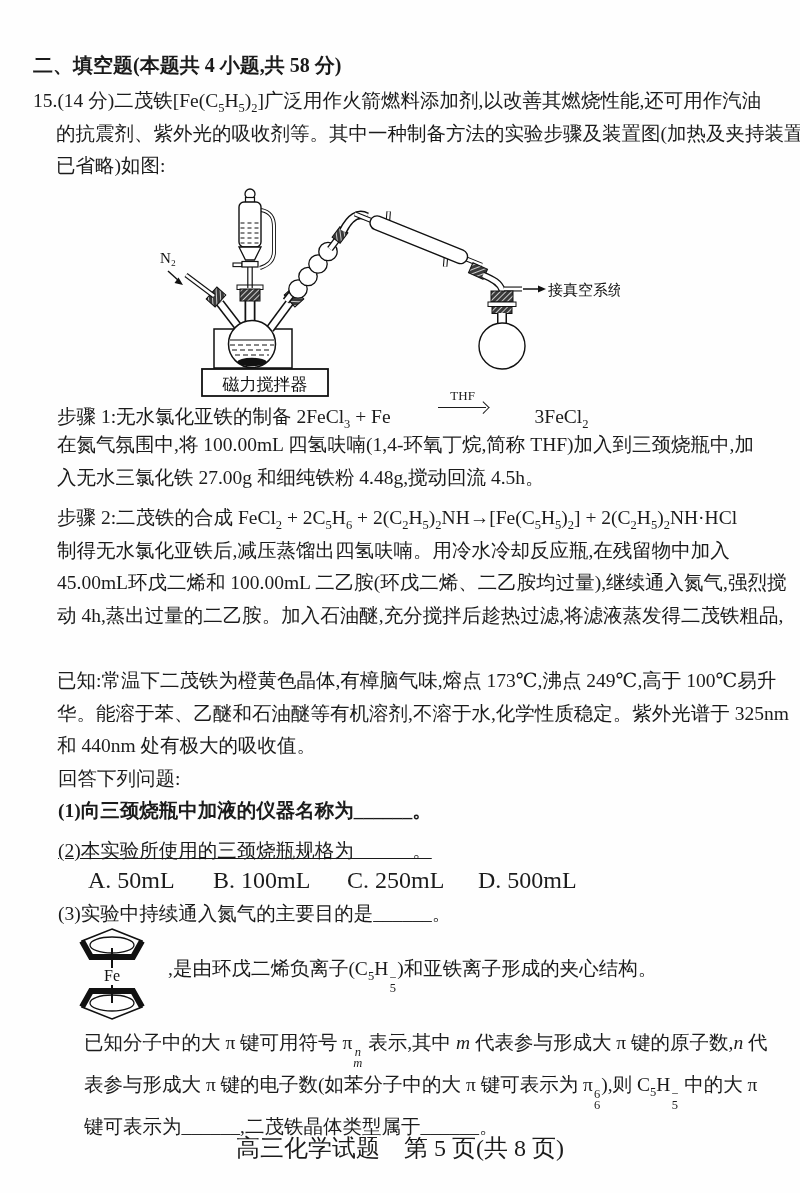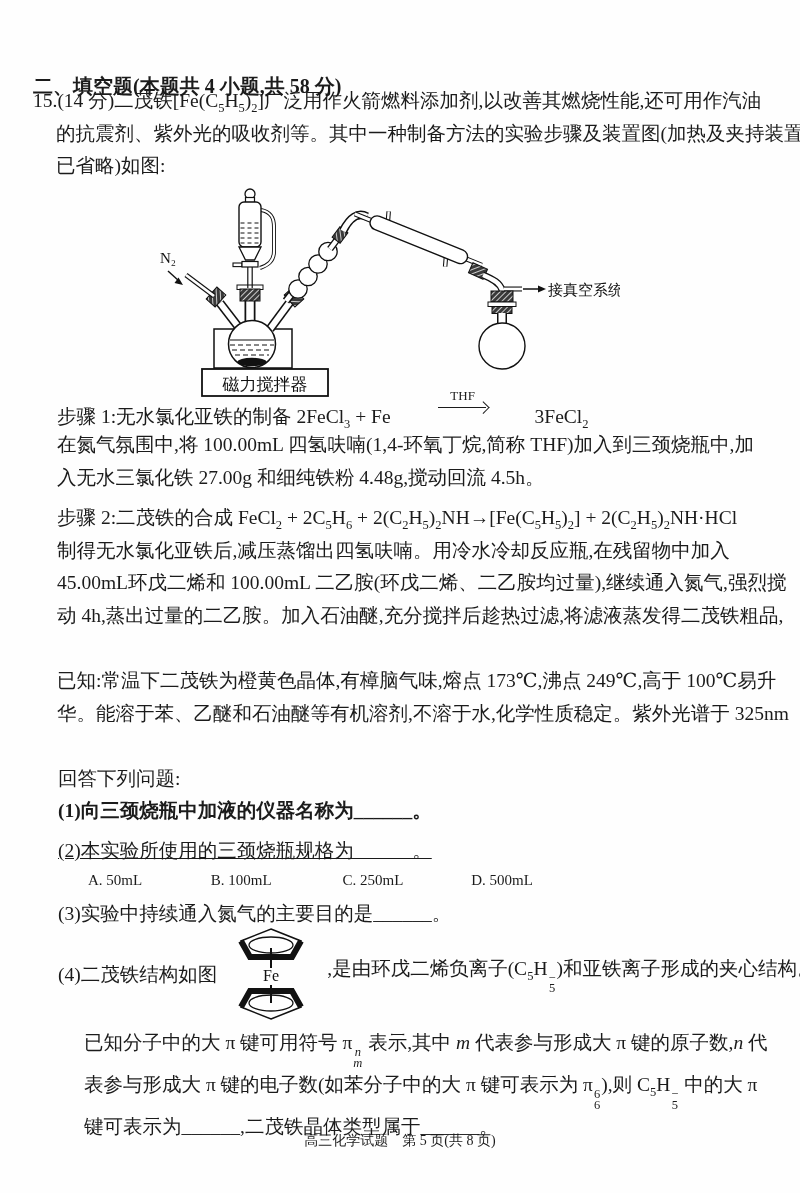--- a/index.html
+++ b/index.html
@@ -14,34 +14,34 @@
   .ss i{font-style:italic;}
   .indent{margin-left:23px;}
   
   .eqline{display:flex;align-items:flex-end;height:35px;font-size:19.5px;line-height:24px;gap:43px;}
   .arr{display:flex;flex-direction:column;align-items:center;margin:15px 4px;position:relative;top:-1px;}
   .arr .albl{font-size:13px;line-height:13px;}
   .arr .shaft{position:relative;width:50px;height:11px;}
   .arr .shaft::before{content:"";position:absolute;left:0;right:2px;top:4.6px;border-top:1.4px solid #1b1b1b;}
   .arr .shaft::after{content:"";position:absolute;right:0;top:1.4px;width:7.5px;height:7.5px;
        border-top:1.4px solid #1b1b1b;border-right:1.4px solid #1b1b1b;transform:rotate(45deg);}
-  .optrow{font-size:15px;line-height:28px;}
+  .optrow{font-size:24px;line-height:28px;}
   .optrow .opt{display:inline-block;}
   .opt.oa{width:119px;} .opt.ob{width:128px;} .opt.oc{width:125px;}
   .q4row{display:flex;align-items:center;height:96px;font-size:19.5px;}
   .q4row svg{margin:0 8px 0 6px;flex:0 0 auto;}
-  .footer{width:800px;text-align:center;font-size:14px;}
+  .footer{width:800px;text-align:center;font-size:24px;}
   svg text{font-family:"Liberation Serif","DejaVu Serif",serif;fill:#111;}
 </style>
 </head>
 <body>
 
 <div class="page">
 
-  <div class="abs hdr" style="left:33px;top:52px;margin-top:21px;">二、填空题(本题共 4 小题,共 58 分)</div>
+  <div class="abs hdr" style="left:33px;top:52px;">二、填空题(本题共 4 小题,共 58 分)</div>
 
   <div class="abs" style="left:33px;top:85px;">
     <div class="line">15.(14 分)二茂铁[Fe(C<sub>5</sub>H<sub>5</sub>)<sub>2</sub>]广泛用作火箭燃料添加剂,以改善其燃烧性能,还可用作汽油</div>
     <div class="line indent">的抗震剂、紫外光的吸收剂等。其中一种制备方法的实验步骤及装置图(加热及夹持装置</div>
     <div class="line indent">已省略)如图:</div>
   </div>
 
   <svg class="abs" style="left:150px;top:183px;" width="470" height="217" viewBox="0 0 470 217">
     <defs>
       <pattern id="hatch" width="4" height="4" patternUnits="userSpaceOnUse" patternTransform="rotate(45)">
@@ -172,37 +172,37 @@
   <div class="abs" style="left:57px;top:502px;">
     <div class="line">步骤 2:二茂铁的合成 FeCl<sub>2</sub> + 2C<sub>5</sub>H<sub>6</sub> + 2(C<sub>2</sub>H<sub>5</sub>)<sub>2</sub>NH→[Fe(C<sub>5</sub>H<sub>5</sub>)<sub>2</sub>] + 2(C<sub>2</sub>H<sub>5</sub>)<sub>2</sub>NH·HCl</div>
     <div class="line">制得无水氯化亚铁后,减压蒸馏出四氢呋喃。用冷水冷却反应瓶,在残留物中加入</div>
     <div class="line">45.00mL环戊二烯和 100.00mL 二乙胺(环戊二烯、二乙胺均过量),继续通入氮气,强烈搅</div>
     <div class="line">动 4h,蒸出过量的二乙胺。加入石油醚,充分搅拌后趁热过滤,将滤液蒸发得二茂铁粗品,</div>
   </div>
 
   <div class="abs" style="left:57px;top:665px;">
     <div class="line">已知:常温下二茂铁为橙黄色晶体,有樟脑气味,熔点 173℃,沸点 249℃,高于 100℃易升</div>
     <div class="line">华。能溶于苯、乙醚和石油醚等有机溶剂,不溶于水,化学性质稳定。紫外光谱于 325nm</div>
+    <div class="line">和 440nm 处有极大的吸收值。</div>
   </div>
 
   <div class="abs line" style="left:58px;top:763px;">回答下列问题:</div>
   <div class="abs line" style="left:58px;top:795px;font-weight:bold;">(1)向三颈烧瓶中加液的仪器名称为______。</div>
   <div class="abs line" style="left:58px;top:835px;text-decoration:underline;">(2)本实验所使用的三颈烧瓶规格为______。</div>
 
   <div class="abs optrow" style="left:88px;top:866px;">
     <span class="opt oa">A. 50mL</span>
     <span class="opt ob">B. 100mL</span>
     <span class="opt oc">C. 250mL</span>
     <span class="opt od">D. 500mL</span>
   </div>
 
   <div class="abs line" style="left:58px;top:898px;text-align:center;">(3)实验中持续通入氮气的主要目的是______。</div>
 
   <div class="abs q4row" style="left:58px;top:926px;">
-    <span>(4)二茂铁结构如图</span>
     <svg width="96" height="96" viewBox="0 0 96 96">
       <g>
         <path d="M48,3 L78,15 L69,31 L27,31 L18,15 Z" fill="none" stroke="#111" stroke-width="1.5"></path>
         <path d="M18,15 L27,31 L69,31 L78,15" fill="none" stroke="#111" stroke-width="6"></path>
         <ellipse cx="48" cy="19" rx="22" ry="8" fill="none" stroke="#111" stroke-width="1.3"></ellipse>
       </g>
       <line x1="48" y1="22" x2="48" y2="42" stroke="#111" stroke-width="2"></line>
       <text x="48" y="54.5" text-anchor="middle" font-size="16">Fe</text>
       <line x1="48" y1="59" x2="48" y2="77" stroke="#111" stroke-width="2"></line>
       <g>

